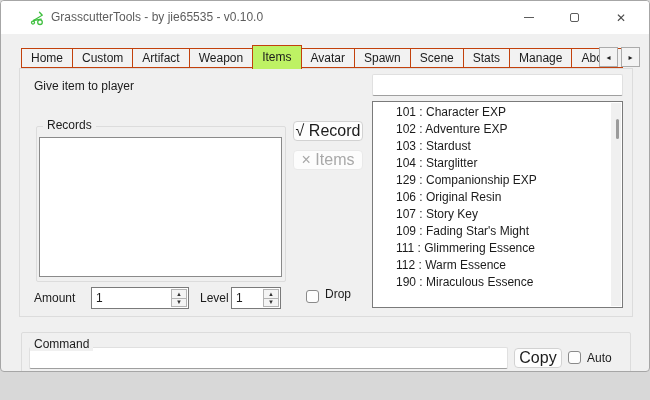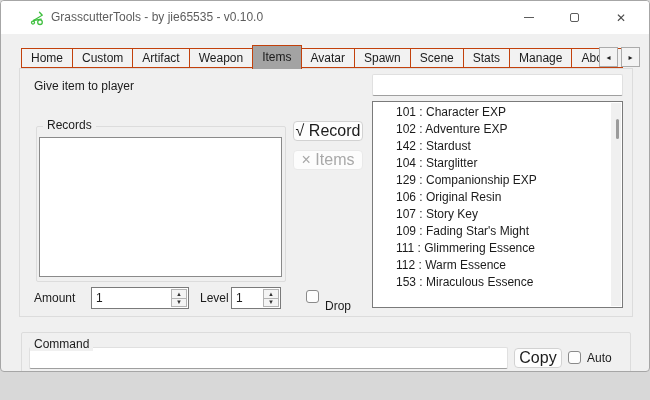--- a/index.html
+++ b/index.html
@@ -14,21 +14,21 @@
   .app-icon{position:absolute;left:28px;top:9px;width:16px;height:16px;}
   .title-text{position:absolute;left:50px;top:0;line-height:33px;color:#5d5d5d;white-space:nowrap;}
   .winbtn{position:absolute;top:0;width:30px;height:33px;display:flex;align-items:center;justify-content:center;color:#5c5c5c;}
   .min-glyph{width:10px;height:1px;background:#5c5c5c;display:block;}
   .max-glyph{width:9px;height:9px;border:1px solid #5c5c5c;border-radius:2px;display:block;}
   .close-glyph{font-size:12px;line-height:12px;color:#4a4a4a;}
   
   .tab-strip{position:absolute;left:20px;top:44px;height:24px;display:flex;align-items:flex-end;z-index:3;}
   .tab{height:20px;line-height:19px;padding:0 9px;background:#f2f2f2;border:1px solid #c2410c;
        margin-right:-1px;margin-bottom:1px;white-space:nowrap;cursor:default;}
-  .tab.selected{height:24px;line-height:22px;background:#a3a3a3;border-bottom:none;margin-bottom:0;z-index:4;}
+  .tab.selected{height:24px;line-height:22px;background:#bef264;border-bottom:none;margin-bottom:0;z-index:4;}
   .tab-scroll{position:absolute;width:19px;height:20px;background:#f3f3f3;border:1px solid #ababab;
        display:flex;align-items:center;justify-content:center;font-size:8px;color:#222;z-index:3;}
   .tab-page{position:absolute;left:18px;top:67px;width:614px;height:249px;border:1px solid #dcdcdc;background:#f0f0f0;}
   
   .label{position:absolute;white-space:nowrap;}
   .textbox{position:absolute;background:#ffffff;border:1px solid #e0e0e0;border-bottom-color:#9f9f9f;
        border-radius:2px;font-family:inherit;font-size:12px;color:#1b1b1b;padding:0 5px;outline:none;}
   .groupbox{position:absolute;border:1px solid #dcdcdc;border-radius:2px;}
   .group-label{position:absolute;background:#f0f0f0;padding:0 4px;z-index:2;line-height:13px;}
   .btn{position:absolute;background:#fdfdfd;border:1px solid #d2d2d2;border-radius:4px;
@@ -101,29 +101,29 @@
   <div class="tab-page"></div>
 
   <span class="label" style="left:33px;top:78px;">Give item to player</span>
 
   <input class="textbox" style="left: 371px; top: 73px; width: 251px; height: 22px;" value="">
 
   <div class="item-list">
     <div class="item-rows">
         <div class="list-row">101 : Character EXP</div>
         <div class="list-row">102 : Adventure EXP</div>
-        <div class="list-row">142 : Stardust</div>
+        <div class="list-row">103 : Stardust</div>
         <div class="list-row">104 : Starglitter</div>
         <div class="list-row">129 : Companionship EXP</div>
         <div class="list-row">106 : Original Resin</div>
         <div class="list-row">107 : Story Key</div>
         <div class="list-row">109 : Fading Star's Might</div>
         <div class="list-row">111 : Glimmering Essence</div>
         <div class="list-row">112 : Warm Essence</div>
-        <div class="list-row">153 : Miraculous Essence</div>
+        <div class="list-row">190 : Miraculous Essence</div>
       </div>
     <div class="scroll-track">
       <div class="scroll-thumb"></div>
     </div>
   </div>
 
   <div class="groupbox" style="left:35px;top:125px;width:250px;height:156px;"></div>
   <span class="group-label" style="left:42px;top:118px;">Records</span>
   <div class="records-box"></div>
 
@@ -142,21 +142,21 @@
   <span class="label" style="left:199px;top:290px;">Level</span>
   <div class="spinbox" style="left:230px;top:286px;width:50px;height:22px;">
     <span class="spin-val">1</span>
     <div class="spin-btns">
       <span class="arrow">▲</span>
       <span class="arrow">▼</span>
     </div>
   </div>
 
   <span class="checkbox" style="left:305px;top:289px;"></span>
-  <span class="label" style="left:324px;top:298px;">Drop</span>
+  <span class="label" style="left:324px;top:286px;">Drop</span>
 
   <div class="groupbox" style="left:20px;top:331px;width:610px;height:47px;"></div>
   <span class="group-label" style="left:29px;top:337px;">Command</span>
   <input class="textbox" style="left: 28px; top: 346px; width: 479px; height: 22px;" value="">
   <button class="btn" style="left:513px;top:347px;width:48px;height:20px;">Copy</button>
   <span class="checkbox" style="left:567px;top:350px;"></span>
   <span class="label" style="left:586px;top:350px;">Auto</span>
 
 </div>
 

